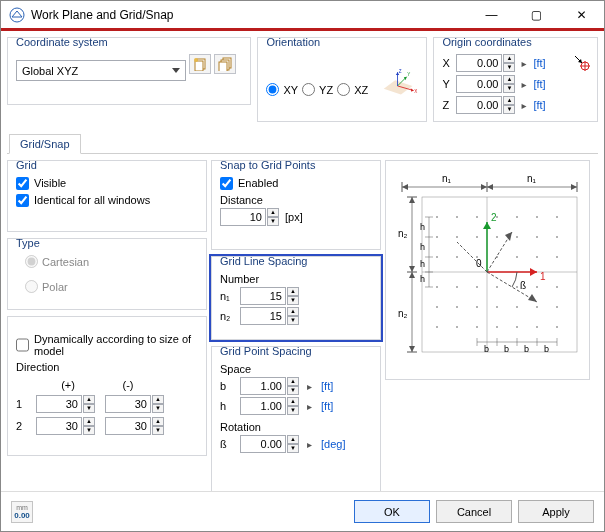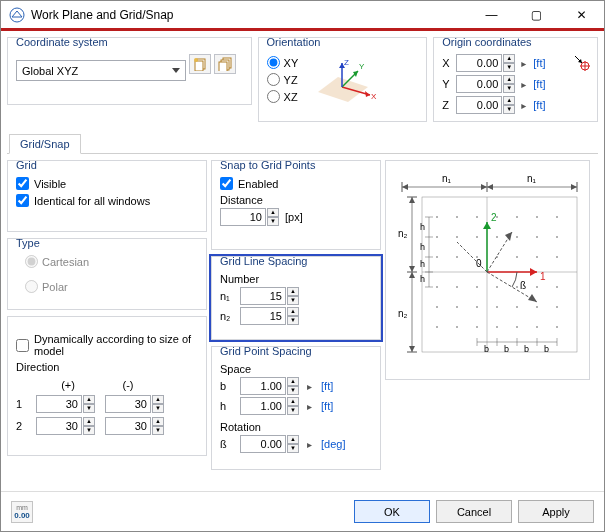--- a/index.html
+++ b/index.html
@@ -17,21 +17,21 @@
   .toprow { display:flex; gap:6px; }
   .gbox { border:1px solid #d5d7dc; position:relative; padding:16px 8px 8px 8px; }
   .gtitle { font-size:11px; color:#1a3e7a; position:absolute; top:-2px; left:8px; background:transparent; }
   
   .coord-box { width:245px; height:68px; }
   .combo { display:flex; border:1px solid #a7abb3; background:#fff; height:21px; margin-top:6px; width:170px; align-items:center; padding:0 2px 0 5px; }
   .combo-arrow { margin-left:auto; width:14px; height:14px; display:flex; align-items:center; justify-content:center; }
   .iconbtn { width:22px; height:20px; border:1px solid #c0c3ca; background:#f4f4f4; display:inline-flex; align-items:center; justify-content:center; margin-left:3px; vertical-align:middle; }
   
   .orient-box { width:170px; height:85px; display:flex; gap:10px; }
-  .radios { display:flex; flex-direction:column; gap:4px; margin-top:2px; }
+  .radios { display:flex; flex-direction:row; gap:4px; margin-top:12px; }
   .radio { display:flex; align-items:center; gap:4px; }
   .radio input { margin:0; }
   .axes3d { width:70px; height:55px; position:relative; margin-top:3px; }
   
   .origin-box { width:165px; height:85px; }
   .orow { display:flex; align-items:center; gap:4px; margin-bottom:3px; }
   .orow .lbl { width:10px; }
   .spin { display:flex; align-items:center; }
   .spin input { width:46px; height:18px; border:1px solid #a7abb3; text-align:right; padding-right:3px; font-family:inherit; font-size:11px; }
   .spinbtns { display:flex; flex-direction:column; margin-left:1px; }
@@ -41,21 +41,21 @@
   .pick-icon { position:absolute; right:6px; top:16px; width:18px; height:18px; }
   
   .tabstrip { margin-top:10px; border-bottom:1px solid #cfcfcf; height:22px; position:relative; }
   .tab { position:absolute; bottom:-1px; left:2px; border:1px solid #cfcfcf; border-bottom:1px solid #fff; background:#fff; padding:3px 10px; color:#1a3e7a; font-size:11px; }
   
   .main { display:flex; gap:4px; margin-top:6px; }
   .col { display:flex; flex-direction:column; gap:6px; }
   .col1 { width:200px; }
   .col2 { width:170px; }
   .col3 { width:205px; }
-  .chk { display:flex; align-items:center; gap:5px; margin-bottom:4px; }
+  .chk { display:flex; gap:5px; margin-bottom:4px; }
   .chk input { margin:0; }
   .highlight { outline:2px solid #2b4cc4; outline-offset:0; }
   .fieldrow { display:flex; align-items:center; gap:6px; margin-top:2px; }
   .fieldrow .flbl { width:14px; }
   .disabled { color:#888; }
   
   .hdrrow { display:flex; gap:20px; margin-top:6px; margin-left:32px; font-size:11px; }
   .nprow { display:flex; align-items:center; gap:10px; margin-top:4px; }
   .nprow .ridx { width:10px; }
   
@@ -311,21 +311,21 @@
             <div class="spin">
                 <input value="15" style="">
                 <div class="spinbtns">
                   <div>▲</div>
                   <div>▼</div>
                 </div>
               </div>
           </div>
         </div>
 
-        <div class="gbox" style="height:124px;">
+        <div class="gbox" style="height:184px;">
           <div class="gtitle">Grid Point Spacing</div>
           <div>Space</div>
           <div class="fieldrow">
             <span class="flbl">b</span>
             <div class="spin">
                 <input value="1.00" style="">
                 <div class="spinbtns">
                   <div>▲</div>
                   <div>▼</div>
                 </div>

